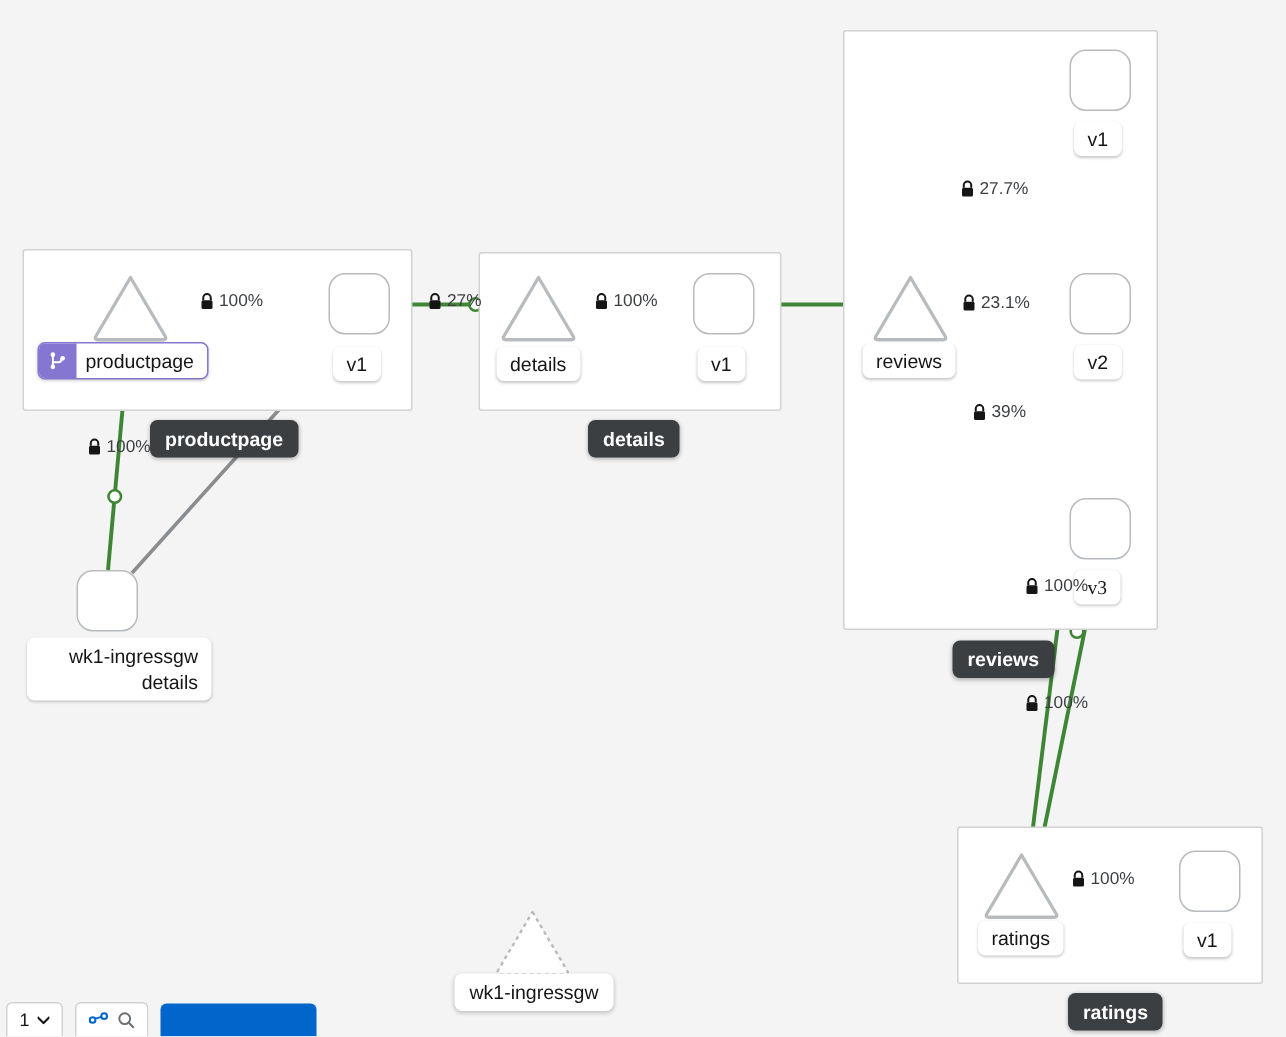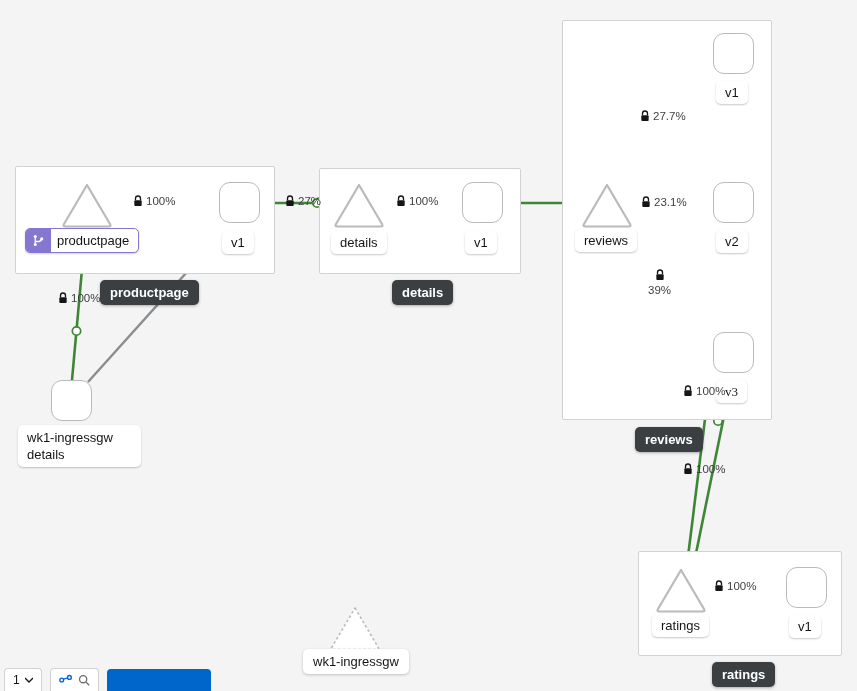--- a/index.html
+++ b/index.html
@@ -52,21 +52,21 @@
   .node-label {
     position: absolute;
     background: #ffffff;
     color: #151515;
     font-size: 13px;
     line-height: 15px;
     padding: 4px 9px;
     border-radius: 5px;
     white-space: nowrap;
     box-shadow: 0 1px 2px rgba(3,3,3,0.22);
-    text-align: left;
+    text-align: right;
   }
   .node-label.two-line { line-height: 17px; }
 
   .node-label.badged {
     padding-left: 31px;
     border: 1px solid #8476d1;
     box-shadow: 0 1px 2px rgba(3,3,3,0.18);
   }
   .node-badge {
     position: absolute;
@@ -341,37 +341,37 @@
   </div>
 
   <div class="edge-label" style="left:396px; top:195px;">
     <svg class="lock-ico" width="10" height="12" viewBox="0 0 12 14">
       <path d="M3,6 L3,4 A3,3 0 0 1 9,4 L9,6" fill="none" stroke="#151515" stroke-width="1.6"></path>
       <rect x="1.6" y="6" width="8.8" height="7" rx="1.2" fill="#151515"></rect>
     </svg>
     <span class="pct">100%</span>
   </div>
 
-  <div class="edge-label" style="left:640px; top:110px;align-items:flex-end;">
+  <div class="edge-label" style="left:640px; top:120px;align-items:flex-end;">
     <svg class="lock-ico" width="10" height="12" viewBox="0 0 12 14">
       <path d="M3,6 L3,4 A3,3 0 0 1 9,4 L9,6" fill="none" stroke="#151515" stroke-width="1.6"></path>
       <rect x="1.6" y="6" width="8.8" height="7" rx="1.2" fill="#151515"></rect>
     </svg>
     <span class="pct">27.7%</span>
   </div>
 
   <div class="edge-label" style="left:641px; top:196px;">
     <svg class="lock-ico" width="10" height="12" viewBox="0 0 12 14">
       <path d="M3,6 L3,4 A3,3 0 0 1 9,4 L9,6" fill="none" stroke="#151515" stroke-width="1.6"></path>
       <rect x="1.6" y="6" width="8.8" height="7" rx="1.2" fill="#151515"></rect>
     </svg>
     <span class="pct">23.1%</span>
   </div>
 
-  <div class="edge-label" style="left:648px; top:269px;flex-direction:column;">
+  <div class="edge-label" style="left:648px; top:269px;">
     <svg class="lock-ico" width="10" height="12" viewBox="0 0 12 14">
       <path d="M3,6 L3,4 A3,3 0 0 1 9,4 L9,6" fill="none" stroke="#151515" stroke-width="1.6"></path>
       <rect x="1.6" y="6" width="8.8" height="7" rx="1.2" fill="#151515"></rect>
     </svg>
     <span class="pct">39%</span>
   </div>
 
   <div class="edge-label" style="left:683px; top:385px;">
     <svg class="lock-ico" width="10" height="12" viewBox="0 0 12 14">
       <path d="M3,6 L3,4 A3,3 0 0 1 9,4 L9,6" fill="none" stroke="#151515" stroke-width="1.6"></path>

